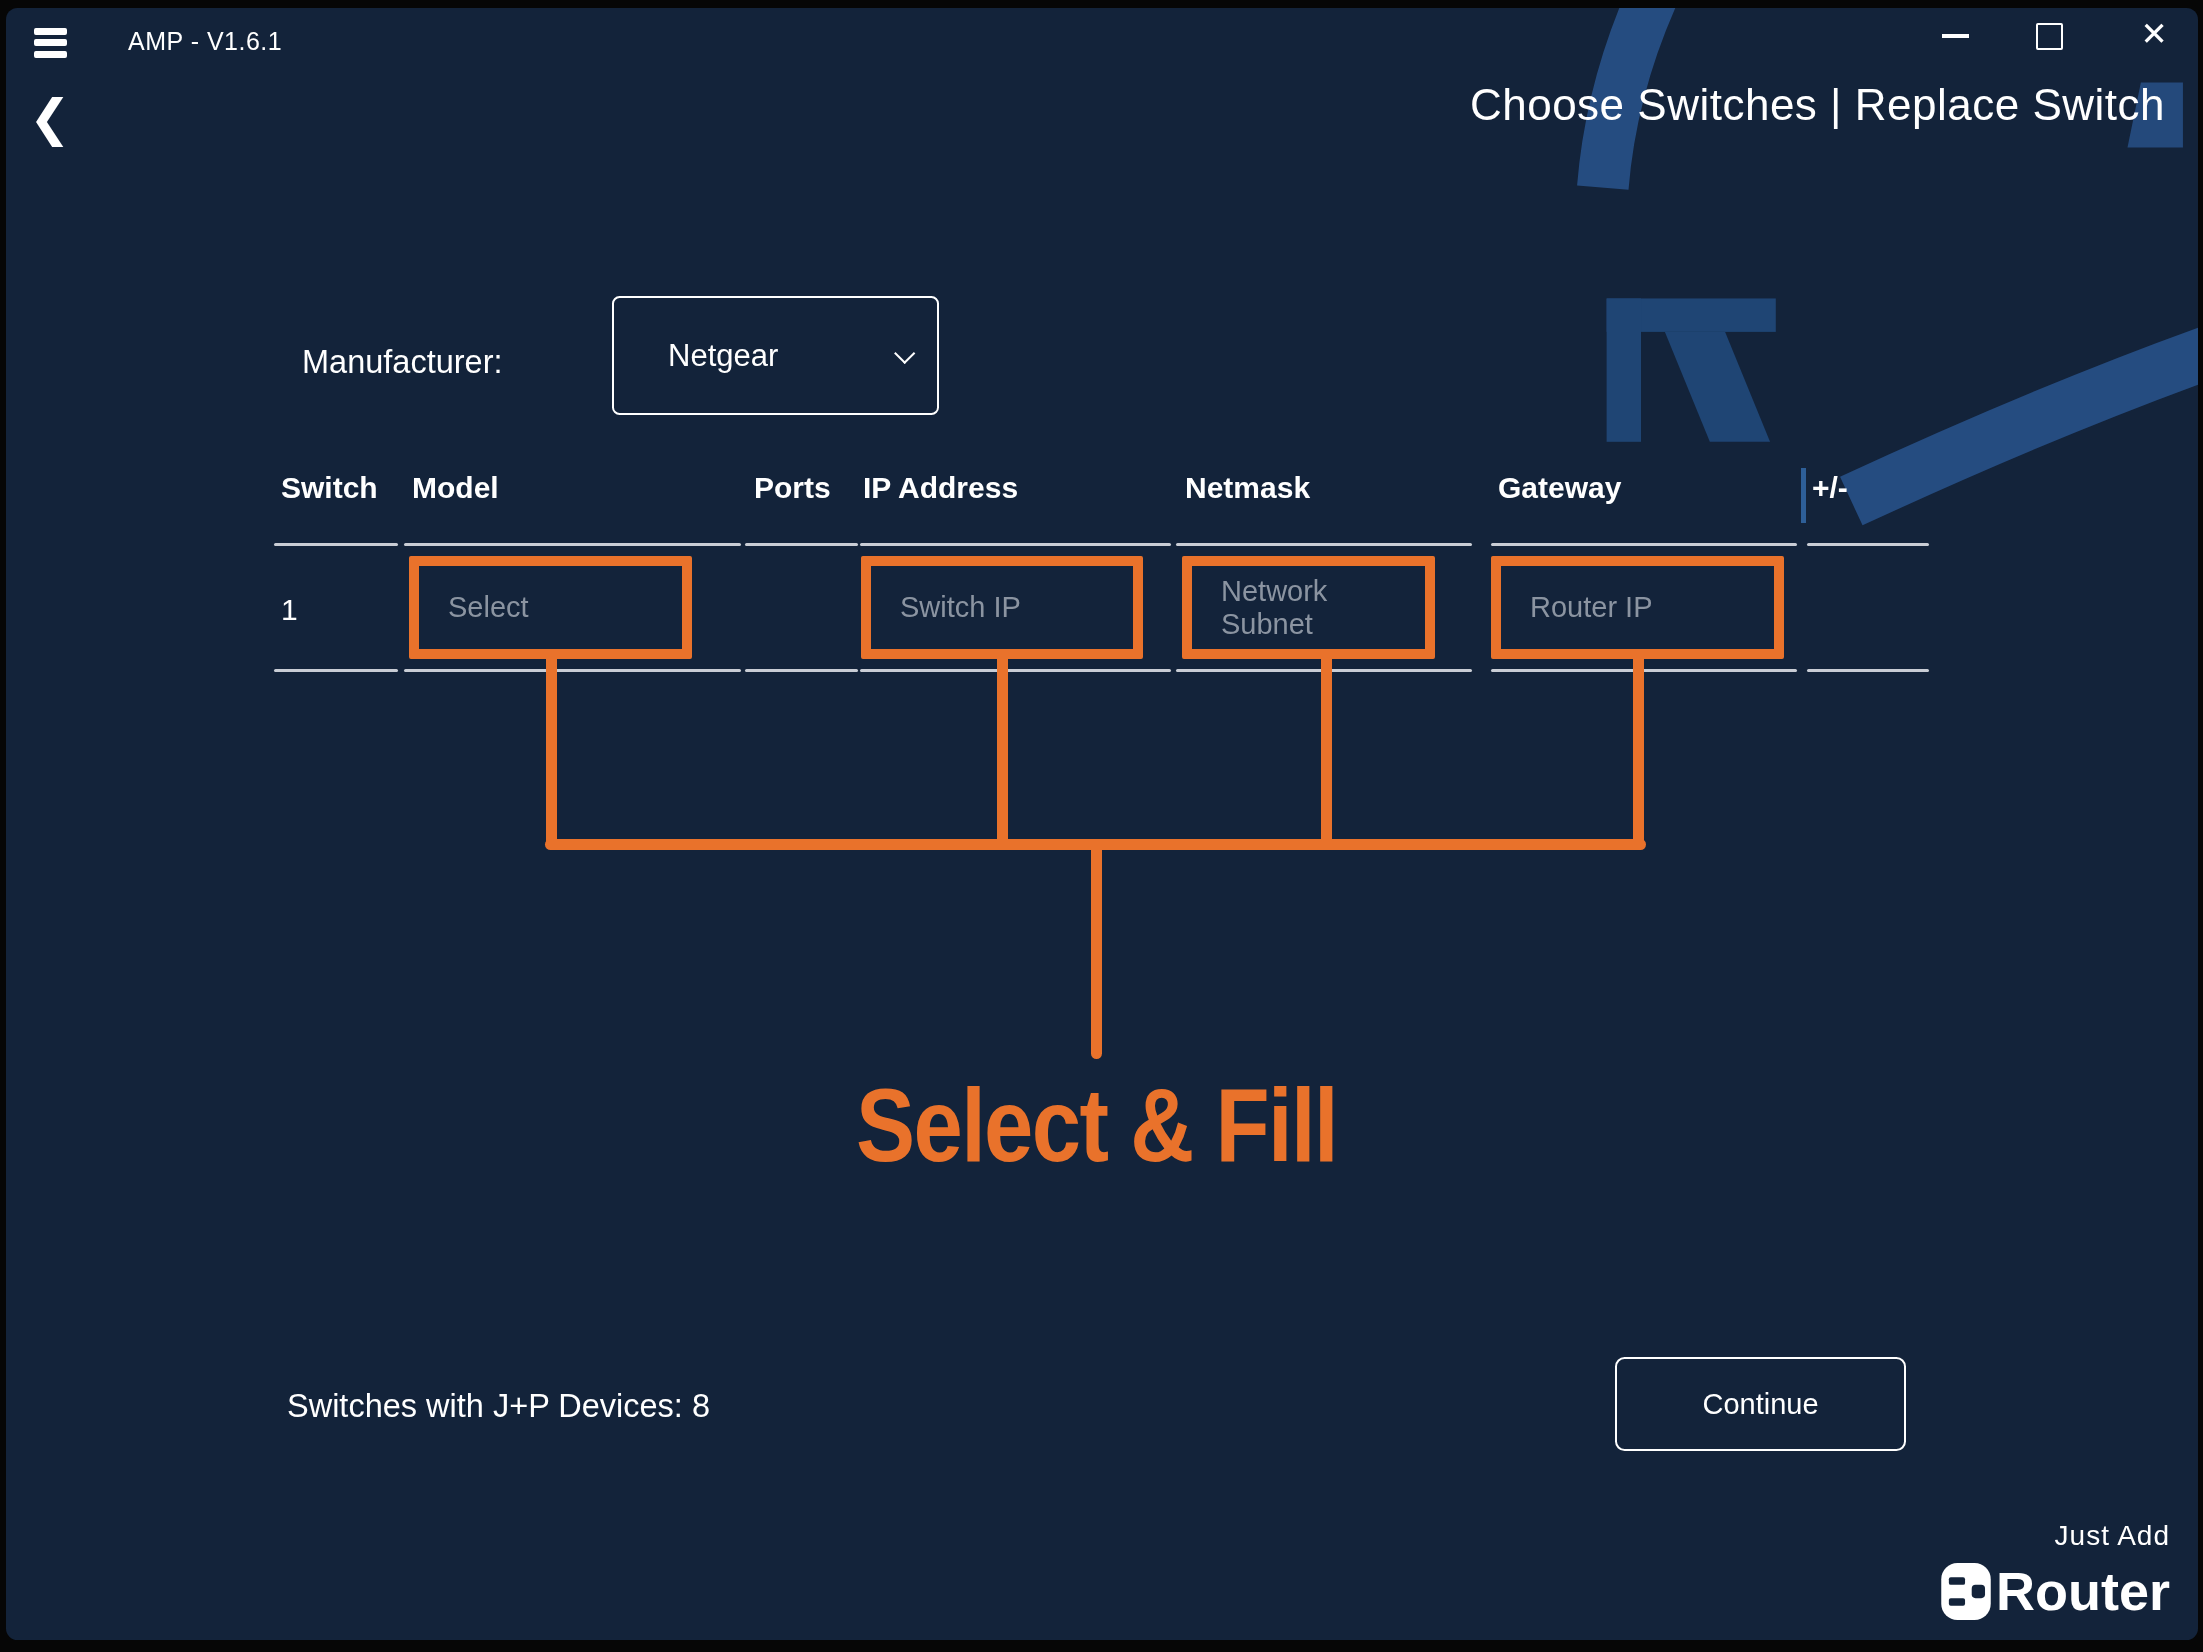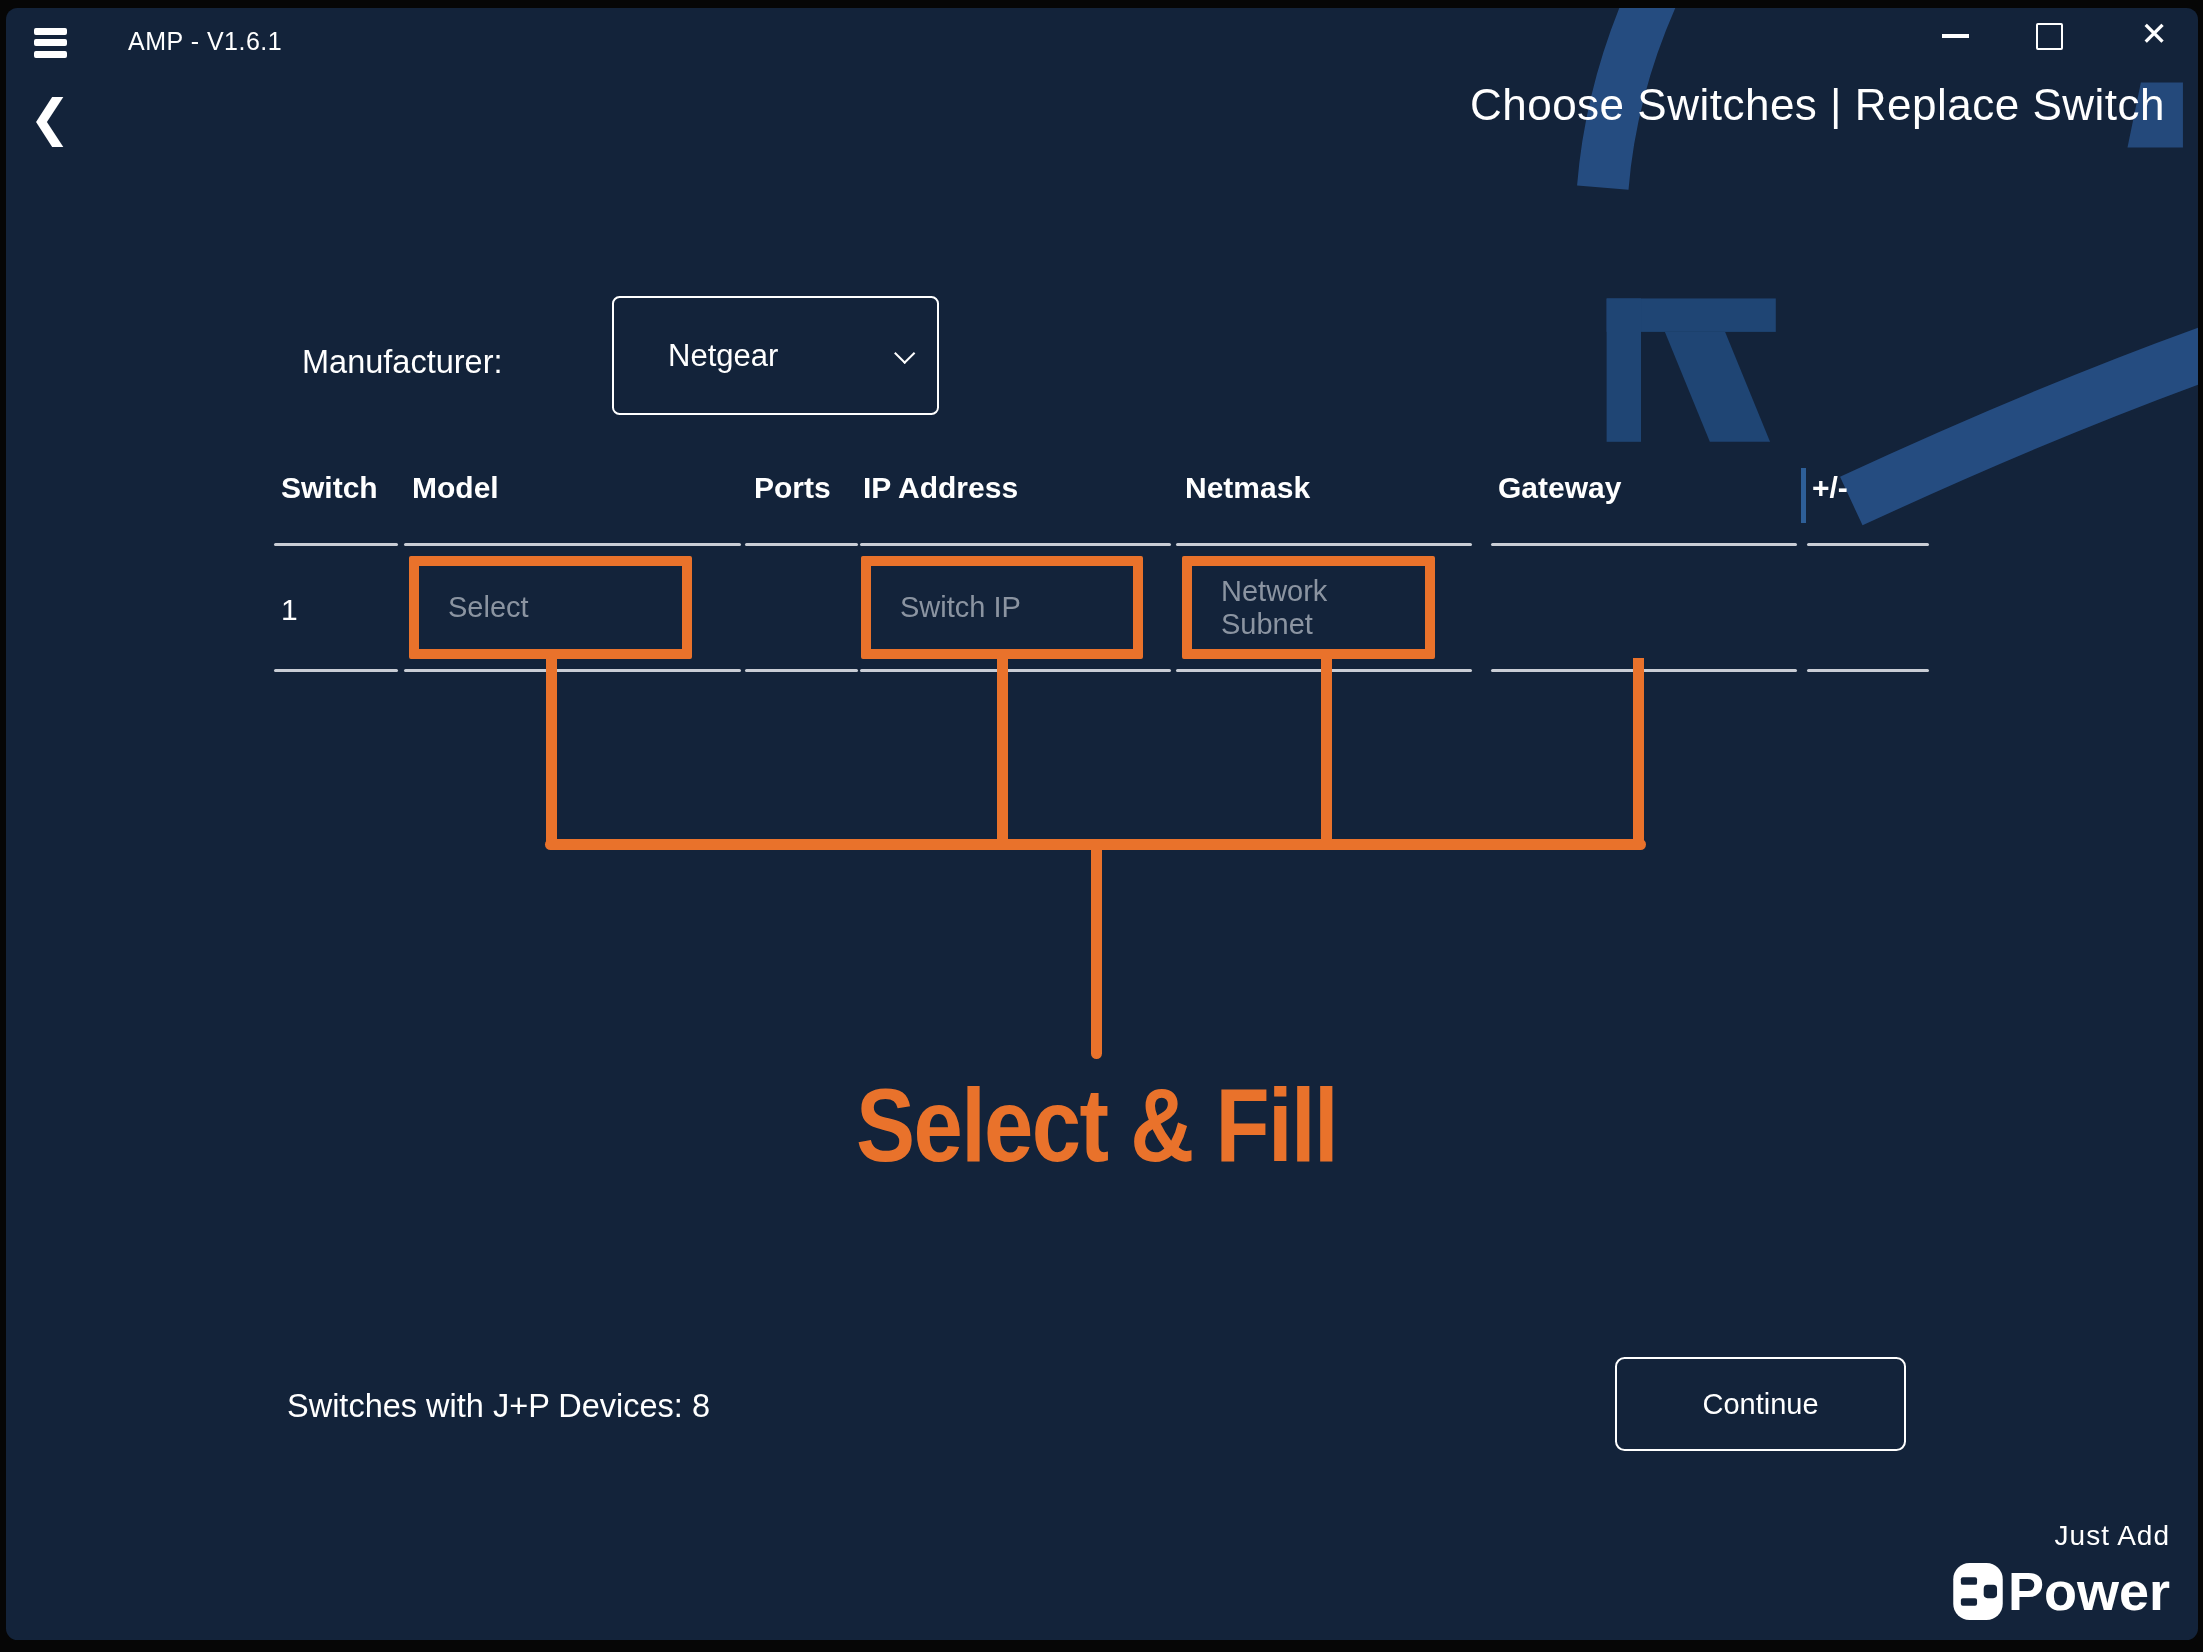--- a/index.html
+++ b/index.html
@@ -115,20 +115,23 @@
       <div class="abs field" style="left:409px;width:283px">
         <span class="ph">Select</span>
       </div>
       <div class="abs" style="left:754px;top:556px;width:103px;height:103px"></div>
       <div class="abs field" style="left:861px;width:282px">
         <span class="ph">Switch IP</span>
       </div>
       <div class="abs field" style="left:1182px;width:253px">
         <span class="ph">Network Subnet</span>
       </div>
+      <div class="abs field" style="left:1491px;width:293px">
+        <span class="ph">Router IP</span>
+      </div>
 
       <span class="seg" style="left:274px;top:669px;width:124px"></span>
       <span class="seg" style="left:404px;top:669px;width:337px"></span>
       <span class="seg" style="left:745px;top:669px;width:113px"></span>
       <span class="seg" style="left:860px;top:669px;width:311px"></span>
       <span class="seg" style="left:1176px;top:669px;width:296px"></span>
       <span class="seg" style="left:1491px;top:669px;width:306px"></span>
       <span class="seg" style="left:1807px;top:669px;width:122px"></span>
 
       <div class="oc" style="left:546px;top:658px;width:10.5px;height:187px"></div>
@@ -147,20 +150,20 @@
 
       <div class="abs logo">
         <div class="l1">Just Add</div>
         <div class="l2">
           <svg width="52" height="59" viewBox="0 0 54 62" style="margin-right:3.8px">
             <rect x="1" y="1" width="52" height="60" rx="17" fill="#FFFFFF"></rect>
             <rect x="9" y="16" width="17" height="8" rx="2" fill="#13233A"></rect>
             <rect x="9" y="38" width="17" height="8" rx="2" fill="#13233A"></rect>
             <rect x="33" y="24" width="14" height="14" rx="4" fill="#13233A"></rect>
           </svg>
-          <span class="word">Power</span>
+          <span class="word">Router</span>
         </div>
       </div>
 
     </div>
   </div>
 </div>
 
 
 </body></html>

